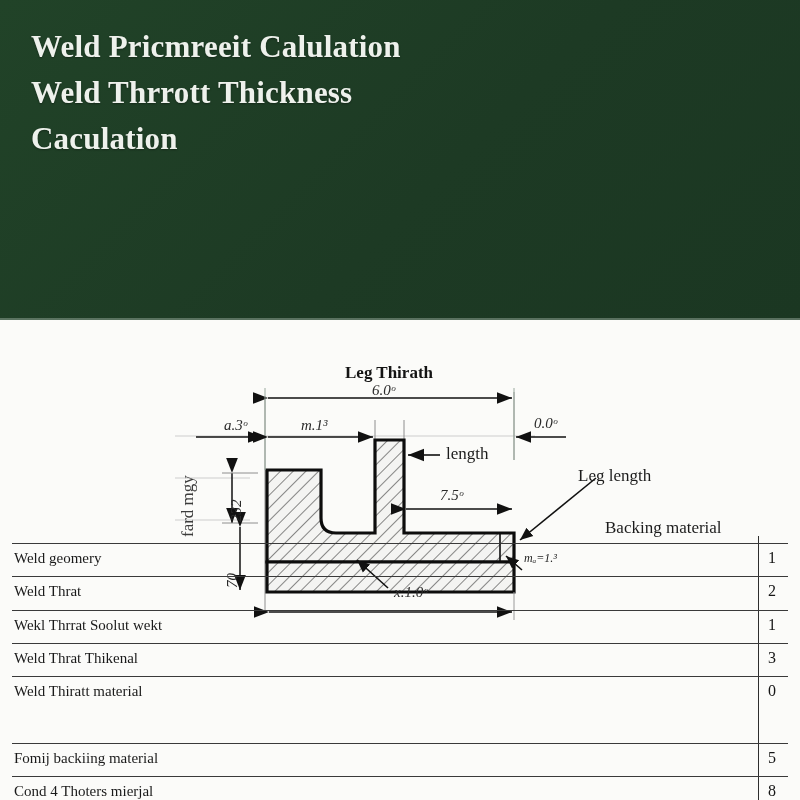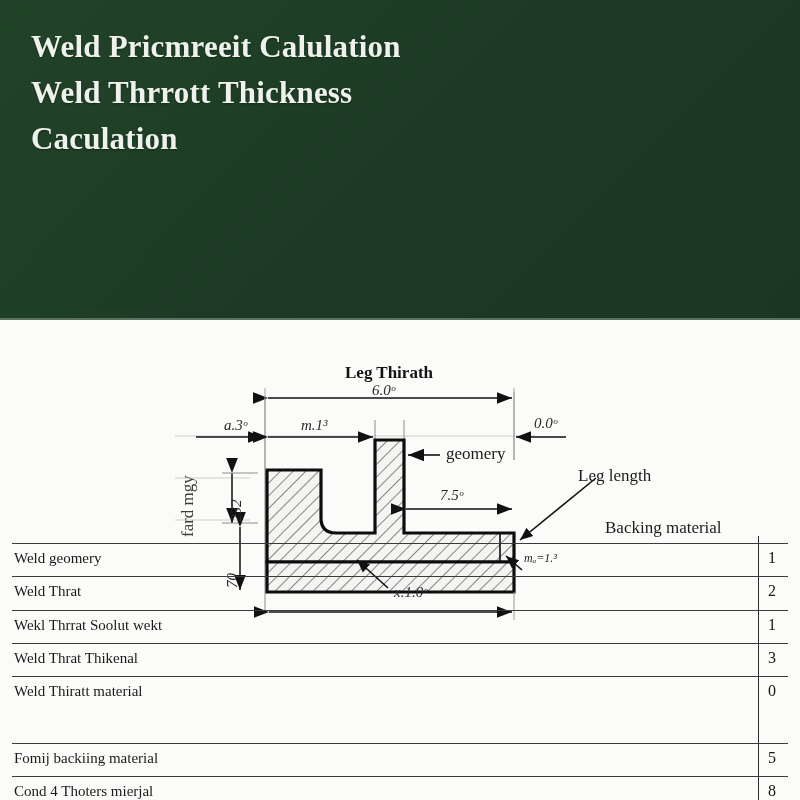--- a/index.html
+++ b/index.html
@@ -248,21 +248,21 @@
     <div class="anno anno-dim" style="left:394px; top:584px;text-align:right;">x.1.0ᵒ</div>
 
     <div class="anno anno-small" style="left:524px; top:551px;">mₐ=1.³</div>
 
     <div class="anno anno-dim rot90" style="left:228px; top:522px;">232</div>
 
     <div class="anno anno-dim rot90" style="left:224px; top:588px;">70</div>
 
     <div class="anno anno-lbl rot90" style="left:178px; top:537px; color:#3c3c3c;">fard mgу</div>
 
-    <div class="anno anno-lbl" style="left:446px; top:444px;">geomery</div>
+    <div class="anno anno-lbl" style="left:446px; top:444px;">length</div>
 
     <div class="anno anno-lbl" style="left:578px; top:466px;">Leg length</div>
 
     <div class="anno anno-lbl" style="left:605px; top:518px;">Backing material</div>
   </div>
 
   <div id="table-layer">
     <div id="table-vline"></div>
 
     <div class="trow" style="top:543px;">

